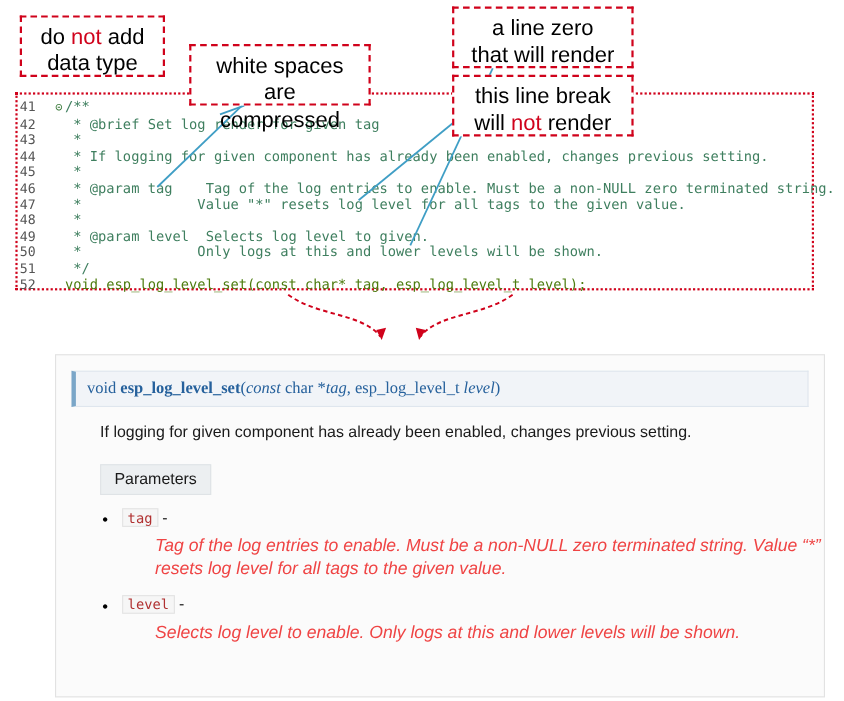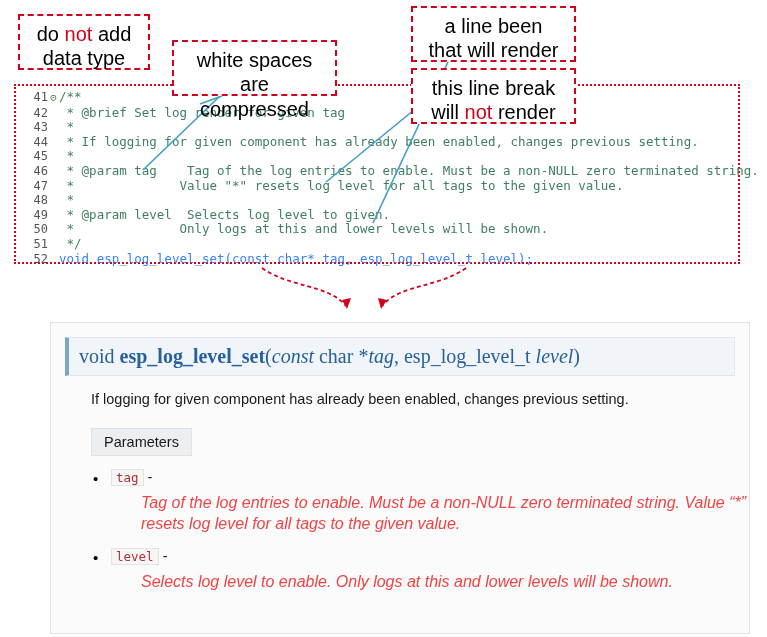--- a/index.html
+++ b/index.html
@@ -58,35 +58,34 @@
   .code-line {
     display: flex;
     align-items: baseline;
     font-family: "DejaVu Sans Mono", monospace;
     font-size: 12.5px;
     line-height: 14.6px;
     white-space: pre;
   }
   .ln {
     width: 30px;
-    text-align: right;
     color: #555555;
     font-family: "DejaVu Sans Mono", monospace;
     font-size: 12px;
     flex: 0 0 30px;
   }
   .fold {
     width: 11px;
     flex: 0 0 11px;
     text-align: center;
     color: #3a7a3a;
     font-size: 11px;
   }
   .code-text { color: #3f7f5f; }
-  .code-text.src { color: #3b82f6; }
+  .code-text.src { color: #4d7c0f; }
 
   
   #brace-arrows {
     position: absolute;
     left: 250px;
     top: 262px;
     width: 230px;
     height: 60px;
     z-index: 4;
   }
@@ -105,21 +104,21 @@
     overflow: hidden;
   }
   #doc-signature {
     margin: 14px 14px 0 14px;
     background: #f1f4f8;
     border-left: 4px solid #7aa6c8;
     border-top: 1px solid #dfe6ee;
     border-right: 1px solid #dfe6ee;
     border-bottom: 1px solid #dfe6ee;
     padding: 7px 10px;
-    font-size: 20px;
+    font-size: 15px;
     color: #26619c;
     font-family: "Liberation Serif", serif;
   }
   #doc-signature .sig-name { font-weight: bold; }
   #doc-signature .sig-italic { font-style: italic; }
   .doc-para {
     margin: 14px 0 0 40px;
     font-size: 14.5px;
     color: #1a1a1a;
     font-family: "Liberation Sans", sans-serif;
@@ -189,21 +188,21 @@
   <span><span>do </span><span class="red">not</span><span> add</span></span><br>
   <span>data type</span>
 </div>
 
 <div class="callout" id="callout-whitespace">
   <span>white spaces</span><br>
   <span>are  compressed</span>
 </div>
 
 <div class="callout" id="callout-linebreak-render">
-  <span>a line been</span><br>
+  <span>a line zero</span><br>
   <span>that will render</span>
 </div>
 
 <div class="callout" id="callout-linebreak-norender">
   <span>this line break</span><br>
   <span><span>will </span><span class="red">not</span><span> render</span></span>
 </div>
 
 <div id="code-box">
   <div class="code-line">

